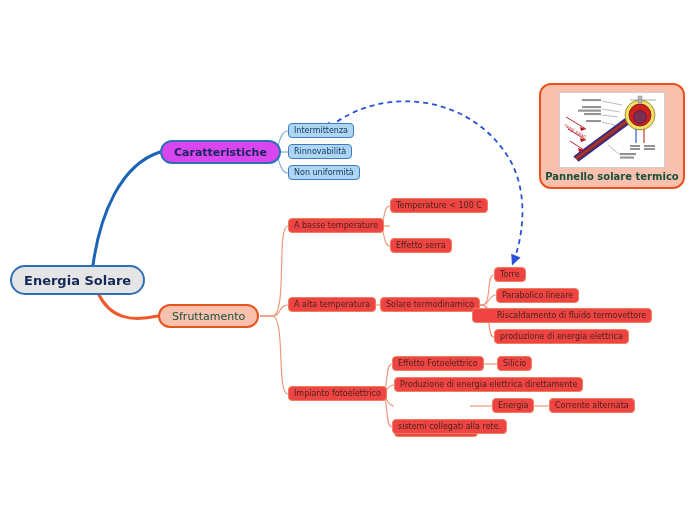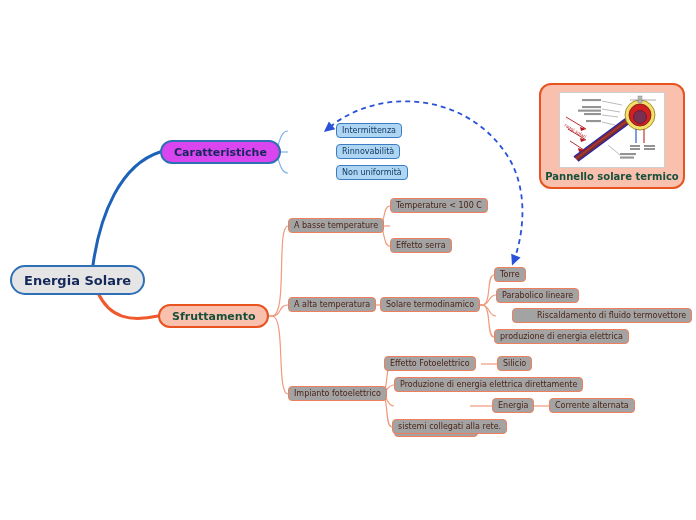--- a/index.html
+++ b/index.html
@@ -58,39 +58,38 @@
     font-size: 11px;
     padding: 0 12px;
     height: 24px;
   }
   
   .n-main-orange {
     background: #f9c0ae;
     border: 2px solid #e8531f;
     border-radius: 13px;
     color: #14503c;
-    font-weight: bold;
+    font-weight: normal;
     font-size: 11px;
     padding: 0 12px;
     height: 24px;
   }
   
   .n-blue {
     background: #aed5f2;
     border: 1px solid #3b7cc4;
     border-radius: 4px;
     color: #123a66;
     font-size: 8px;
     padding: 0 5px;
     height: 15px;
-    margin-left: 48px;
   }
   
   .n-orange {
-    background: #a3a3a3;
+    background: #ef4444;
     border: 1px solid #ef7f5c;
     border-radius: 4px;
     color: #4a2418;
     font-size: 8px;
     padding: 0 5px;
     height: 15px;
   }
   
   .img-panel {
     position: absolute;
@@ -212,28 +211,28 @@
 
   <div class="node n-orange" style="left:380px; top:297px;">
     <span>Solare termodinamico</span>
   </div>
   <div class="node n-orange" style="left:494px; top:267px;">
     <span>Torre</span>
   </div>
   <div class="node n-orange" style="left:496px; top:288px;">
     <span>Parabolico lineare</span>
   </div>
-  <div class="node n-orange" style="left:512px; top:308px;padding-left:24px;">
+  <div class="node n-orange" style="left:472px; top:308px;padding-left:24px;">
     <span>Riscaldamento di fluido termovettore</span>
   </div>
   <div class="node n-orange" style="left:494px; top:329px;">
     <span>produzione di energia elettrica</span>
   </div>
 
-  <div class="node n-orange" style="left:384px; top:356px;">
+  <div class="node n-orange" style="left:392px; top:356px;">
     <span>Effetto Fotoelettrico</span>
   </div>
   <div class="node n-orange" style="left:497px; top:356px;">
     <span>Silicio</span>
   </div>
   <div class="node n-orange" style="left:394px; top:377px;">
     <span>Produzione di energia elettrica direttamente</span>
   </div>
   <div class="node n-orange" style="left:394px; top:422px;">
     <span>Corrente continua</span>

